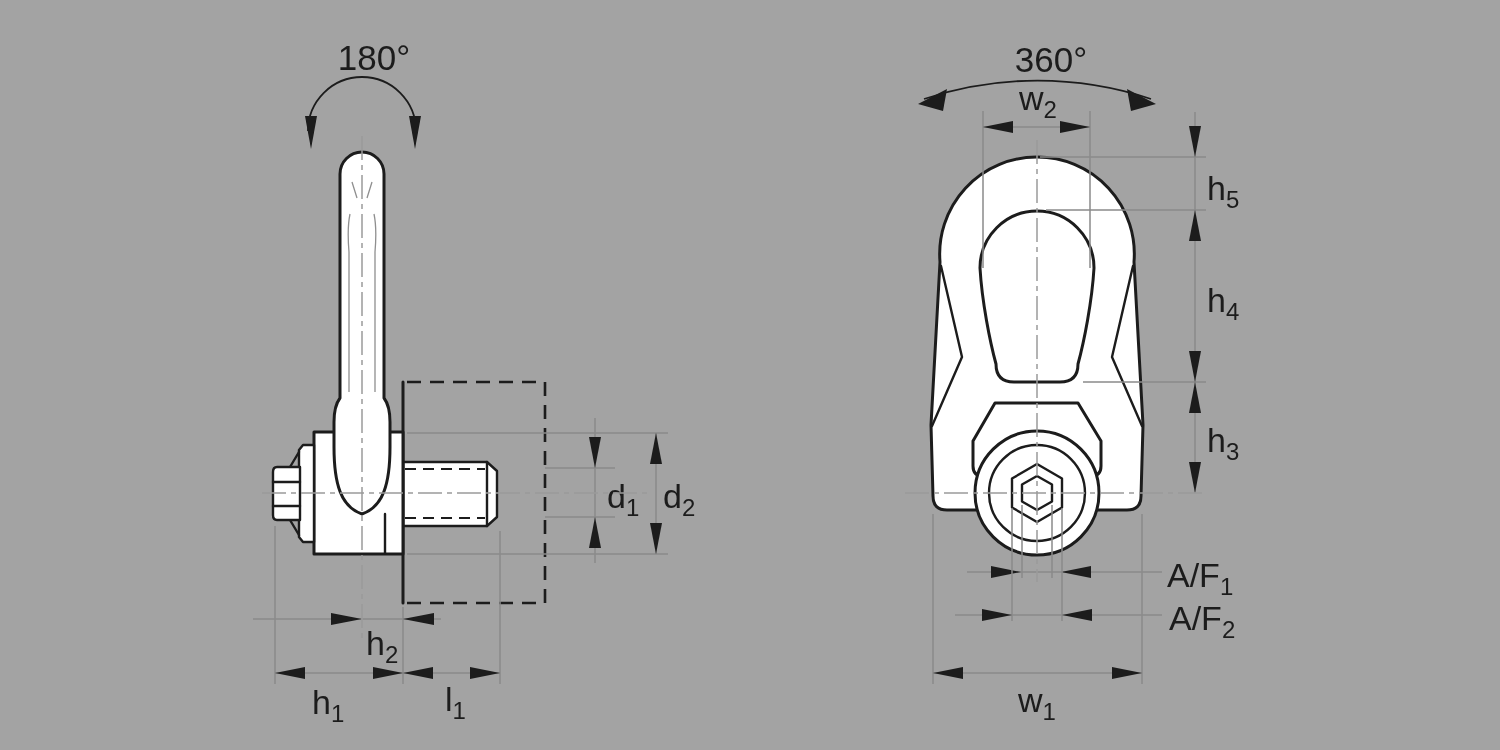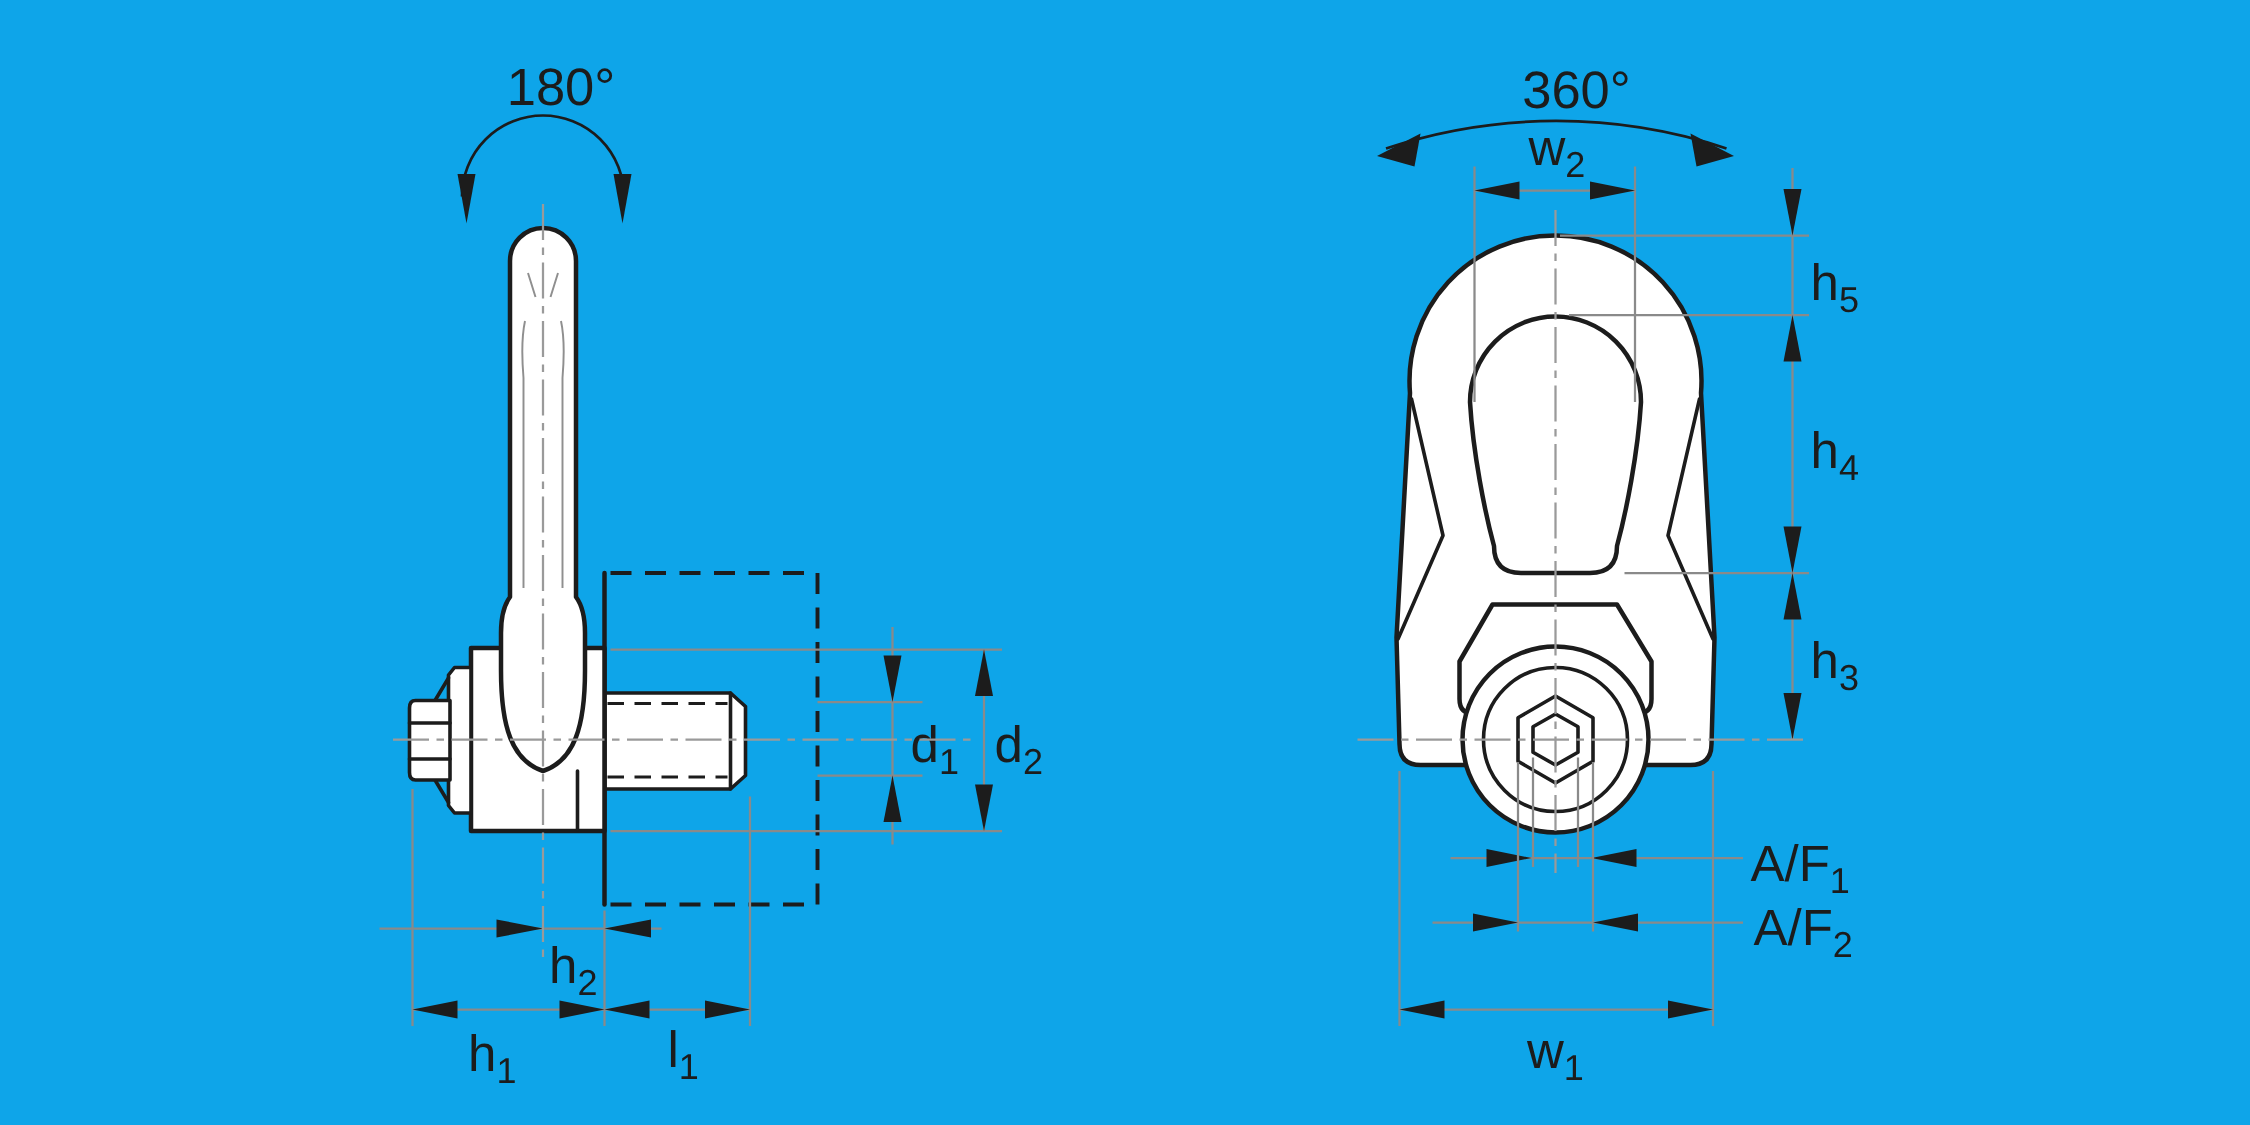--- a/index.html
+++ b/index.html
@@ -1,16 +1,16 @@
 <!DOCTYPE html>
 <html><head>
 <meta charset="utf-8">
 <style>
   html,body{margin:0;padding:0;background:#fff;}
-  .stage{position:relative;width:1500px;height:750px;background:#0ea5e9;overflow:hidden;
+  .stage{position:relative;width:1500px;height:750px;background:#a3a3a3;overflow:hidden;
          font-family:"Liberation Sans","DejaVu Sans",sans-serif;}
   svg{display:block}
   .part{fill:#ffffff;stroke:#1c1c1c;stroke-width:3;stroke-linejoin:round;stroke-linecap:round;}
   .part2{fill:#ffffff;stroke:#1c1c1c;stroke-width:2.4;stroke-linejoin:round;stroke-linecap:round;}
   .edge{fill:none;stroke:#1c1c1c;stroke-width:2.4;stroke-linecap:round;stroke-linejoin:round;}
   .edge3{fill:none;stroke:#1c1c1c;stroke-width:3;stroke-linecap:round;stroke-linejoin:round;}
   .dashed{fill:none;stroke:#1c1c1c;stroke-width:2.6;stroke-dasharray:14 9;}
   .thread{fill:none;stroke:#1c1c1c;stroke-width:2;stroke-dasharray:11 7;}
   .dim{fill:none;stroke:#8a8a8a;stroke-width:1.5;}
   .cl{fill:none;stroke:#9a9a9a;stroke-width:1.5;stroke-dasharray:24 5 5 5;}

